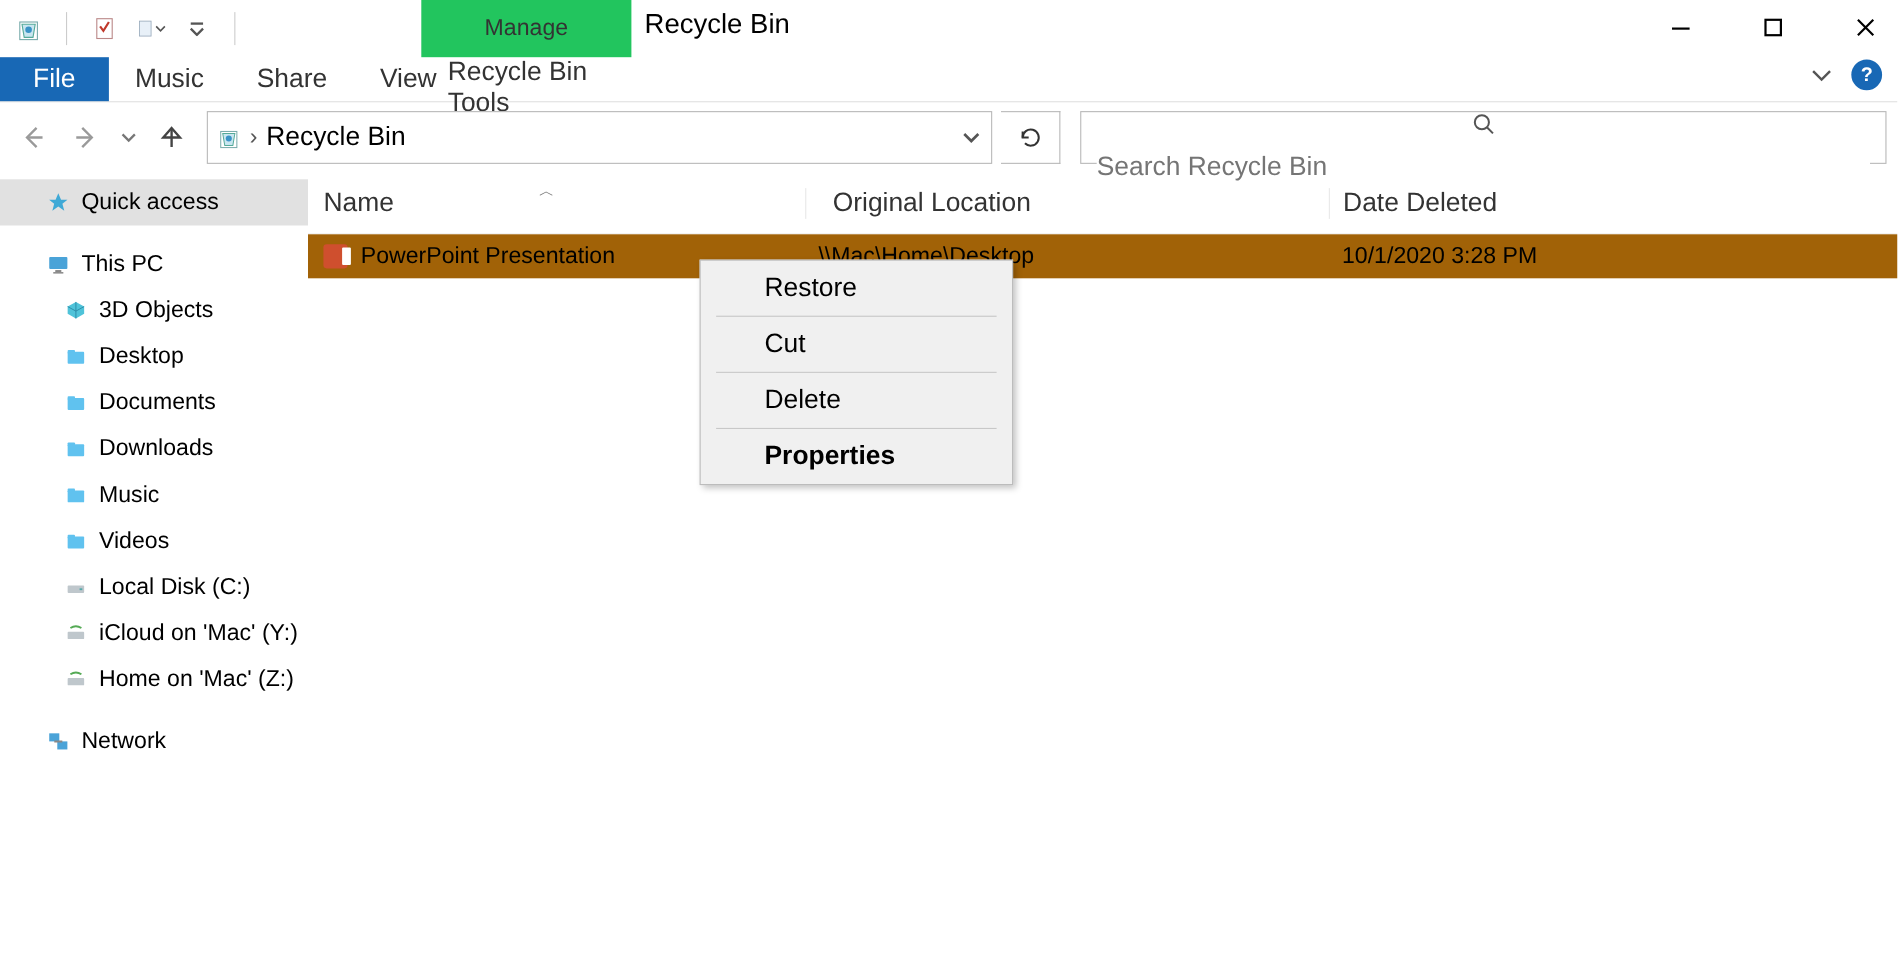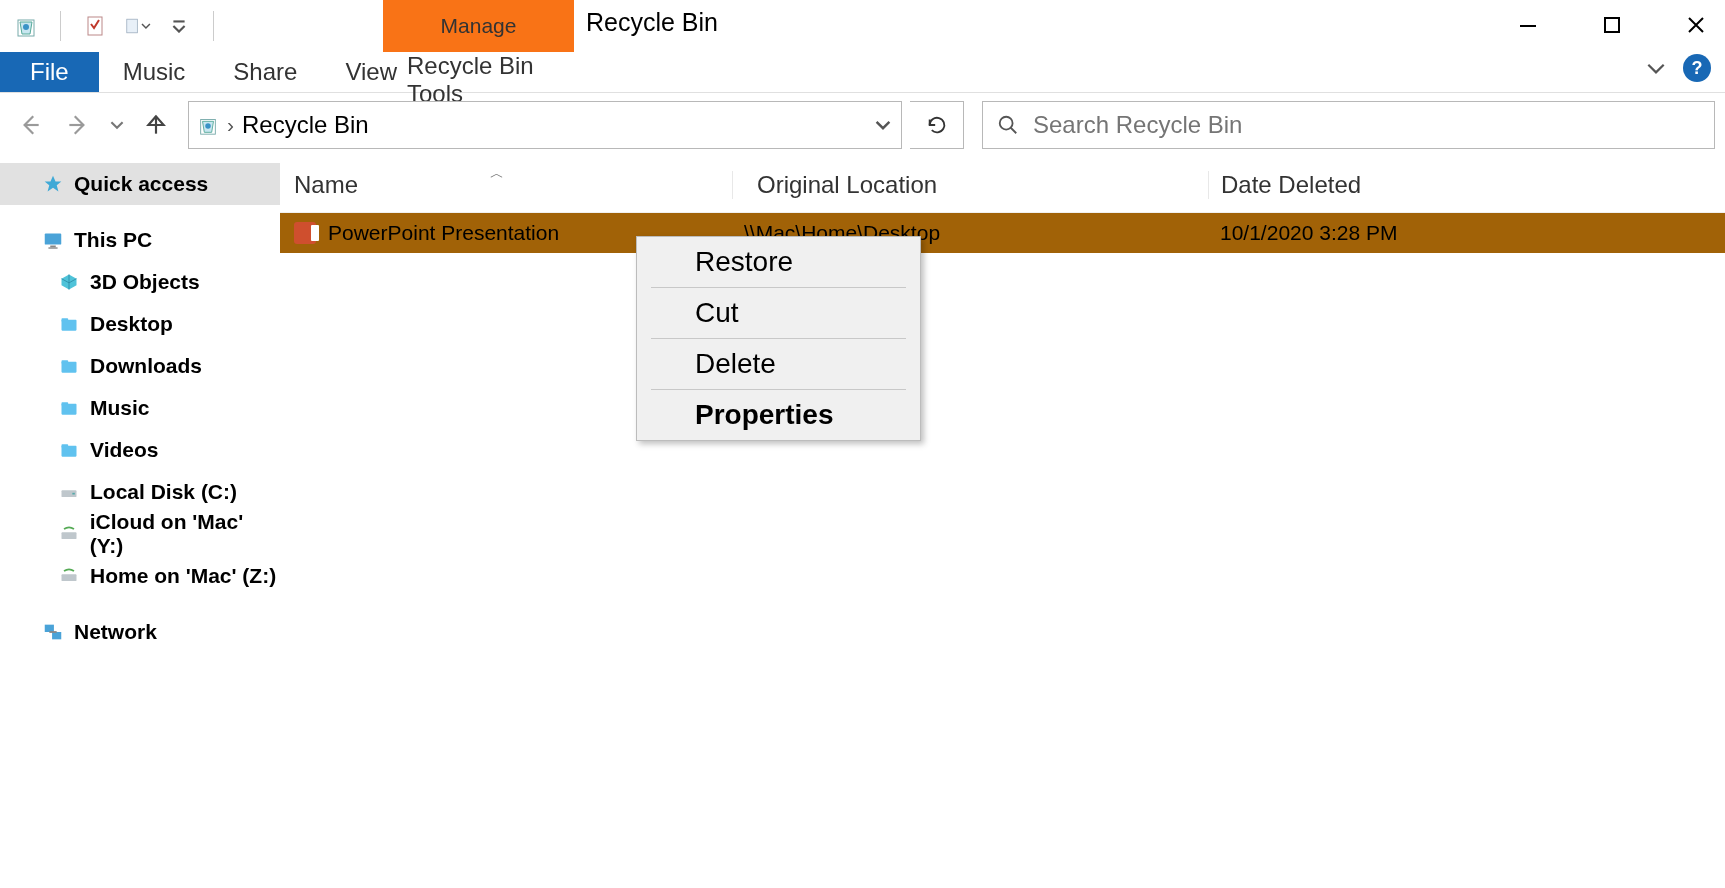--- a/index.html
+++ b/index.html
@@ -3,21 +3,21 @@
 <meta charset="utf-8">
 <style>
   * { box-sizing: border-box; margin: 0; padding: 0; font-family: "Segoe UI", Arial, sans-serif; }
   body { width: 1725px; height: 888px; background: #fff; color: #000; overflow: hidden; font-size: 21px; }
 
   
   .title-bar { height: 52px; display: flex; align-items: center; border-bottom: 0px solid #e8e8e8; }
   .title-left { display: flex; align-items: center; gap: 14px; padding-left: 12px; }
   .qat-icon { width: 28px; height: 28px; display:flex; align-items:center; justify-content:center; }
   .qat-sep { width:1px; height:30px; background:#ccc; margin:0 6px;}
-  .ribbon-context-tab { position:absolute; left:383px; top:0; width:191px; height:52px; background:#f97316; display:flex; align-items:center; justify-content:center; color:#333;}
+  .ribbon-context-tab { position:absolute; left:383px; top:0; width:191px; height:52px; background:#22c55e; display:flex; align-items:center; justify-content:center; color:#333;}
   .window-title { position:absolute; left:586px; top:8px; font-size:25px; }
   .win-controls { position:absolute; right:10px; top:6px; display:flex; gap:46px; }
   .win-btn { width:38px; height:38px; display:flex; align-items:center; justify-content:center; }
 
   
   .ribbon-row { height: 41px; display:flex; align-items:stretch; border-bottom:1px solid #e0e0e0; position:relative;}
   .rib-tab { padding: 0 24px; display:flex; align-items:center; font-size:24px; color:#333;}
   .rib-tab.file { background:#1868b5; color:#fff; padding: 0 30px; }
   .rib-tab.context { position:absolute; left:383px; width:191px; justify-content:center; }
   .rib-help { position:absolute; right:14px; top:2px; display:flex; align-items:center; gap:16px;}
@@ -27,21 +27,21 @@
   .nav-row { height:64px; display:flex; align-items:center; padding:8px 10px; gap:8px;}
   .nav-btn { width:40px; height:40px; display:flex; align-items:center; justify-content:center; color:#6f6f6f;}
   .addr-box { flex:0 0 714px; height:48px; border:1px solid #b8b8b8; display:flex; align-items:center; padding:0 8px; gap:8px; position:relative; margin-left:4px;}
   .addr-chev { position:absolute; right:10px; font-size:18px; color:#555;}
   .refresh-box{ width:54px; height:48px; border:1px solid #b8b8b8; border-left:none; display:flex;align-items:center;justify-content:center;}
   .search-box{ flex:1; height:48px; border:1px solid #b8b8b8; display:flex; align-items:center; padding:0 14px; gap:14px;}
   .search-box input{ border:none; outline:none; font-size:24px; color:#555; width:100%;}
 
   
   .body-split { display:flex; height: calc(100% - 52px - 41px - 64px); }
-  .sidebar { width:280px; border-right:0px solid #eee; padding-top:6px;font-weight:bold;}
+  .sidebar { width:280px; border-right:0px solid #eee; padding-top:6px;}
   .side-item{ height:42px; display:flex; align-items:center; padding-left:42px; gap:10px;}
   .side-item.l2{ padding-left:58px;}
   .side-item.selected{ background:#e1e1e1;}
   .side-icon{ width:22px;height:22px; display:flex;align-items:center;justify-content:center;}
 
   
   .list-area { flex:1; position:relative;}
   .col-headers{ height:56px; display:flex; align-items:center; font-size:24px; color:#333; border-bottom:1px solid #f0f0f0;}
   .col-name{ width:452px; padding-left:14px; position:relative;}
   .col-origin{ width:476px; padding-left:24px; border-left:1px solid #e8e8e8;}
@@ -49,21 +49,21 @@
   .sort-ind{ position:absolute; left:210px; top:-6px; font-size:14px; color:#7a7a7a;}
   .file-row{ height:40px; display:flex; align-items:center; background:#a16207;}
   .cell-name{ width:452px; padding-left:14px; display:flex; align-items:center; gap:12px;}
   .cell-origin{ width:476px; padding-left:12px;}
   .cell-date{ flex:1; padding-left:12px;}
   .ppt-icon{ width:22px;height:22px; background:#cf4f2e; border-radius:3px; position:relative;}
   .ppt-icon::after{content:"";position:absolute;right:-3px;top:3px;width:8px;height:16px;background:#fff;border-radius:1px;}
 
   
   .ctx-menu{ position:absolute; left:636px; top:236px; width:285px; background:#f0f0f0; border:1px solid #bcbcbc; box-shadow:3px 3px 6px rgba(0,0,0,0.25); z-index:50;}
-  .ctx-item{ height:50px; display:flex; align-items:center; padding-left:58px; font-size:28px;}
+  .ctx-item{ height:50px; display:flex; align-items:center; padding-left:58px; font-size:24px;}
   .ctx-sep{ height:1px; background:#c8c8c8; margin:0 14px;}
   .ctx-item.bold{ font-weight:700;}
 
   svg { display:block; }
 </style>
 </head>
 <body>
 
 <div class="title-bar">
   <div class="title-left">
@@ -185,21 +185,21 @@
           <path d="M1 3 L5 7 L9 3" fill="none" stroke="#555" stroke-width="1.5"></path>
         </svg>
     </span>
   </div>
   <div class="refresh-box">
     <svg width="22" height="22" viewBox="0 0 24 24">
         <path d="M4 12 A8 8 0 1 1 6.3 17.7" fill="none" stroke="#333" stroke-width="2"></path>
         <path d="M4 6 L4 12 L10 12" fill="none" stroke="#333" stroke-width="2"></path>
       </svg>
   </div>
-  <div class="search-box" style="margin-left:10px;">
+  <div class="search-box" style="margin-left:10px;flex-direction:column;">
     <span>
       <svg width="22" height="22" viewBox="0 0 24 24">
           <circle cx="10" cy="10" r="7" fill="none" stroke="#555" stroke-width="2"></circle>
           <line x1="15" y1="15" x2="21" y2="21" stroke="#555" stroke-width="2"></line>
         </svg>
     </span>
     <input type="text" placeholder="Search Recycle Bin" style="">
   </div>
 </div>
 
@@ -235,20 +235,29 @@
       <span>3D Objects</span>
     </div>
     <div class="side-item l2">
       <span class="side-icon">
           <svg width="20" height="20" viewBox="0 0 24 24">
             <rect x="3" y="7" width="18" height="13" rx="1" fill="#60c2ef"></rect>
             <rect x="3" y="5" width="8" height="4" rx="1" fill="#60c2ef"></rect>
           </svg>
         </span>
       <span>Desktop</span>
+    </div>
+    <div class="side-item l2">
+      <span class="side-icon">
+          <svg width="20" height="20" viewBox="0 0 24 24">
+            <rect x="3" y="7" width="18" height="13" rx="1" fill="#60c2ef"></rect>
+            <rect x="3" y="5" width="8" height="4" rx="1" fill="#60c2ef"></rect>
+          </svg>
+        </span>
+      <span>Documents</span>
     </div>
     <div class="side-item l2">
       <span class="side-icon">
           <svg width="20" height="20" viewBox="0 0 24 24">
             <rect x="3" y="7" width="18" height="13" rx="1" fill="#60c2ef"></rect>
             <rect x="3" y="5" width="8" height="4" rx="1" fill="#60c2ef"></rect>
           </svg>
         </span>
       <span>Downloads</span>
     </div>

